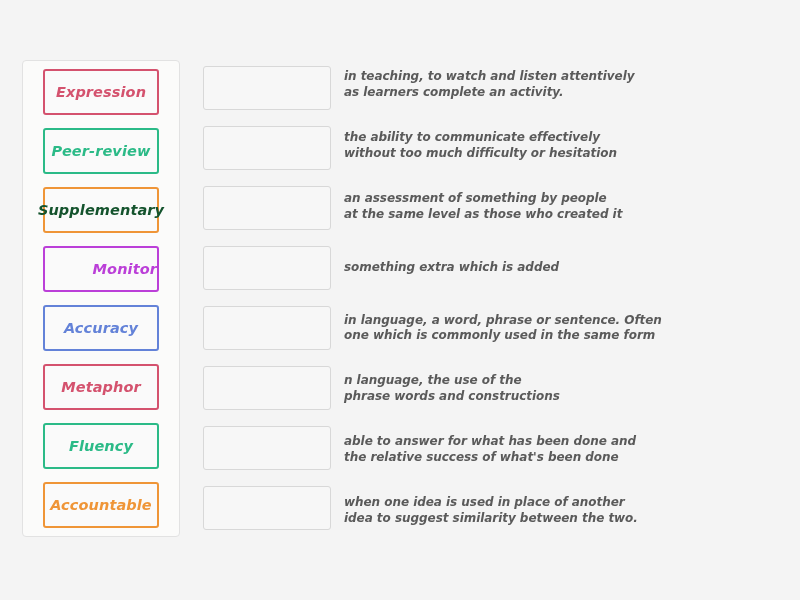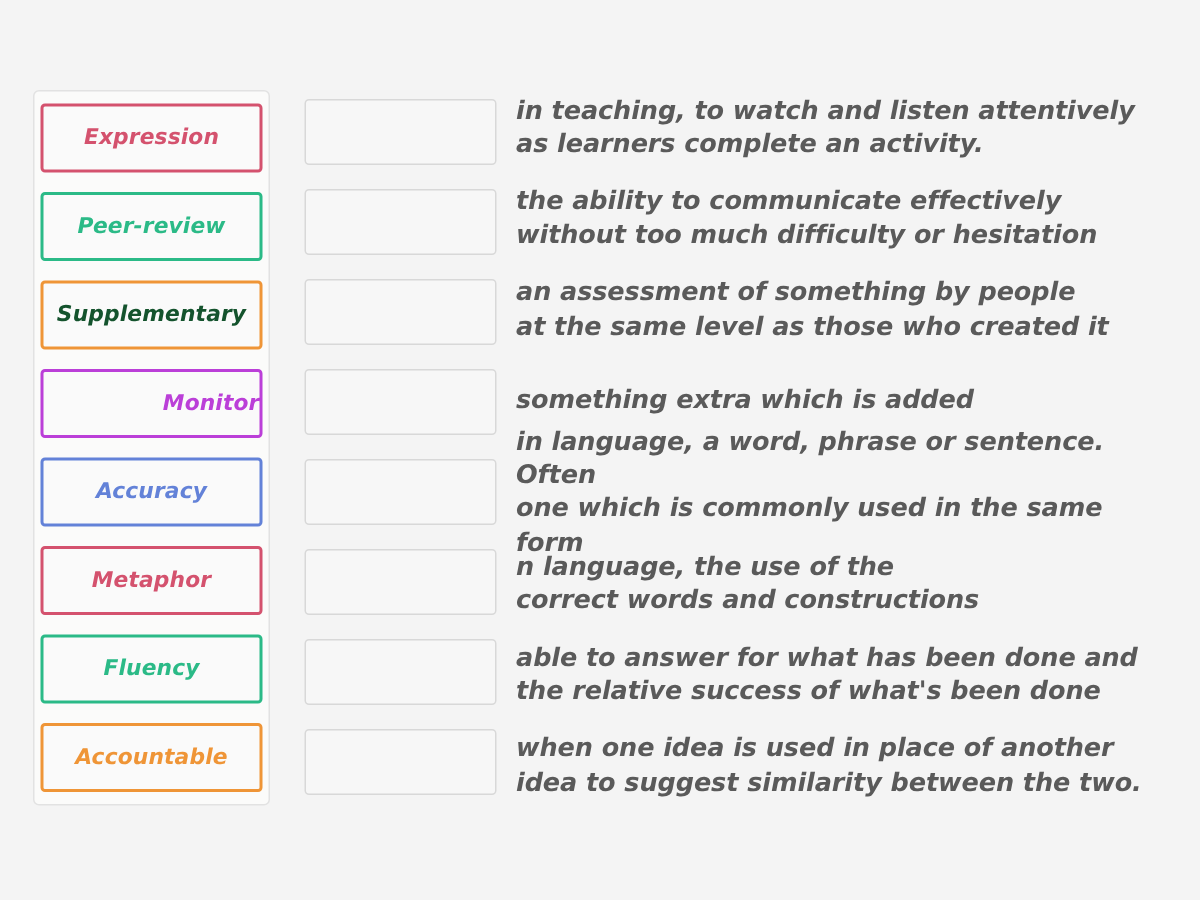--- a/index.html
+++ b/index.html
@@ -24,21 +24,21 @@
   #tiles-panel {
     position: absolute;
     left: 22px;
     top: 60px;
     width: 158px;
     height: 477px;
     background: #fbfbfa;
     border: 1px solid #e2e2e2;
     border-radius: 4px;
     box-sizing: border-box;
-    padding: 8px 4px;
+    padding: 8px 20px;
     display: flex;
     flex-direction: column;
     justify-content: space-between;
   }
 
   .word-tile {
     height: 46px;
     box-sizing: border-box;
     border: 2px solid #cccccc;
     border-radius: 3px;
@@ -94,21 +94,21 @@
     height: 46px;
     display: flex;
     flex-direction: column;
     justify-content: center;
   }
 
   .definition-text {
     font-family: "DejaVu Sans", sans-serif;
     font-style: italic;
     font-weight: bold;
-    font-size: 17px;
+    font-size: 12px;
     line-height: 1.32;
     color: #5a5a5a;
     white-space: pre-line;
     letter-spacing: -0.05px;
   }
 </style>
 </head>
 <body>
 
 <div id="activity-root">
@@ -181,21 +181,21 @@
       <span class="definition-text">something extra which is added</span>
     </div>
 
     <div class="definition-row">
       <span class="definition-text">in language, a word, phrase or sentence. Often
 one which is commonly used in the same form</span>
     </div>
 
     <div class="definition-row">
       <span class="definition-text">n language, the use of the
-correct words and constructions</span>
+phrase words and constructions</span>
     </div>
 
     <div class="definition-row">
       <span class="definition-text">able to answer for what has been done and
 the relative success of what's been done</span>
     </div>
 
     <div class="definition-row">
       <span class="definition-text">when one idea is used in place of another
 idea to suggest similarity between the two.</span>

